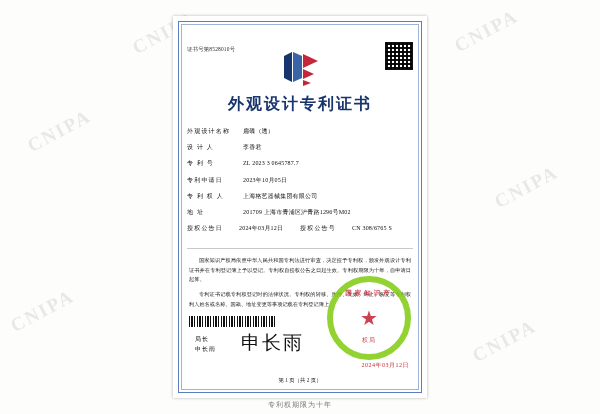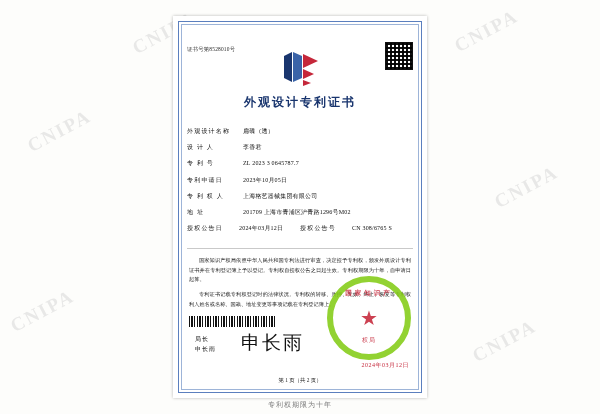--- a/index.html
+++ b/index.html
@@ -76,21 +76,21 @@
     background:
       repeating-linear-gradient(0deg,#111 0 2px,#fff 2px 4px),
       repeating-linear-gradient(90deg,#111 0 2px,transparent 2px 4px);
     background-blend-mode:multiply;
     border:1px solid #111;
   }
   .title{
     position:absolute;
     top:78px;left:0;right:0;
     text-align:center;
-    font-size:12px;
+    font-size:16px;
     font-weight:bold;
     letter-spacing:2px;
     color:#19356e;
     font-family:"DejaVu Sans","Liberation Sans",sans-serif;
   }
   .fields{
     position:absolute;
     left:14px;top:112px;right:14px;
     font-size:6px;
     color:#1a1a1a;

